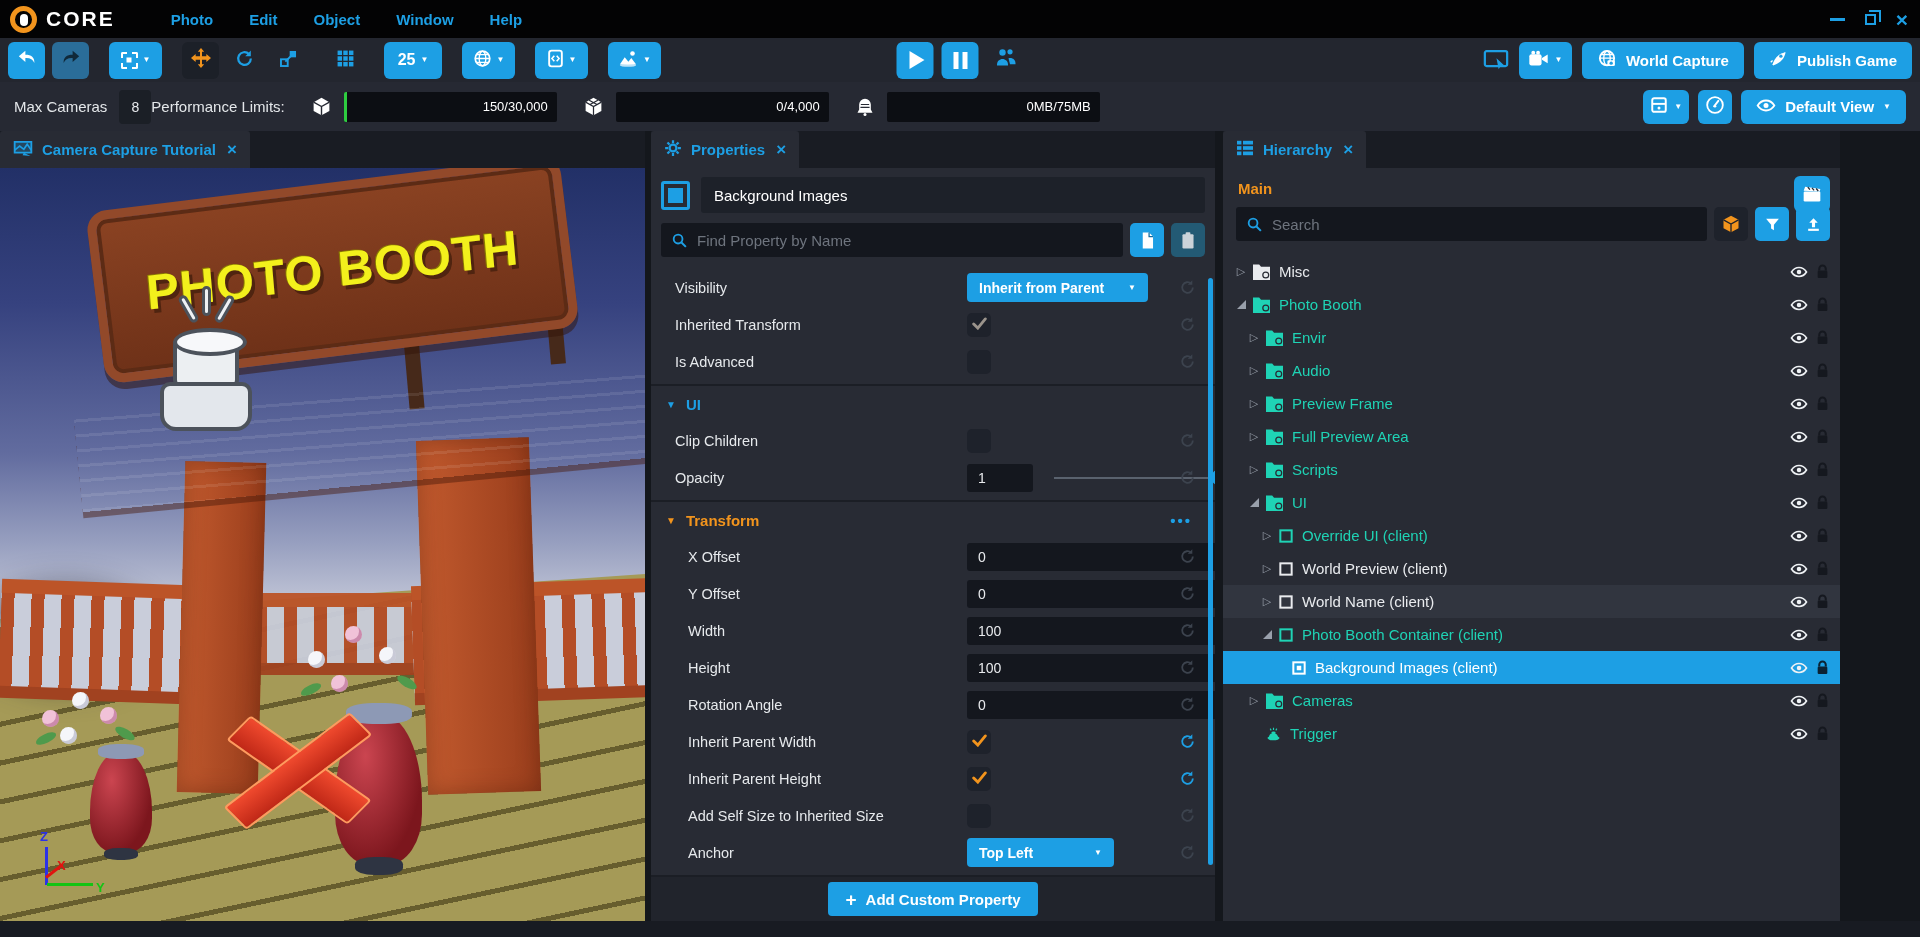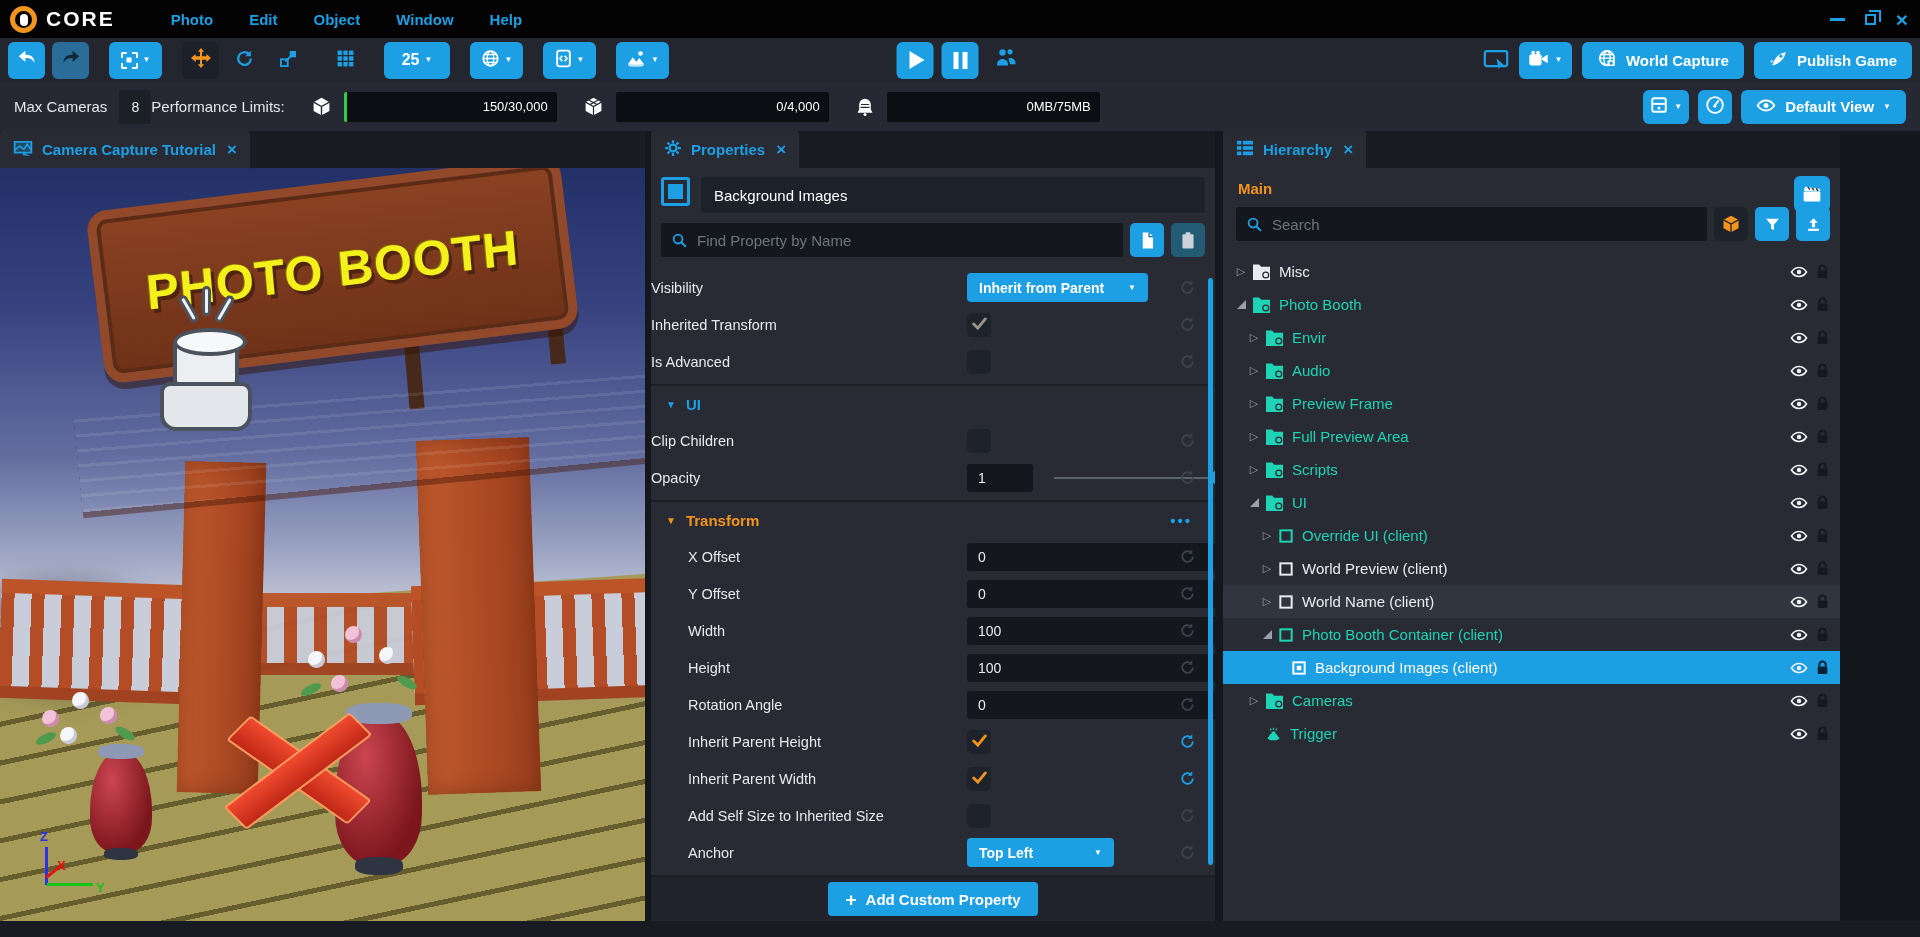--- a/index.html
+++ b/index.html
@@ -115,35 +115,35 @@
 .gizmo{position:absolute;left:30px;bottom:22px;width:80px;height:66px;font-size:13px;font-weight:700}
 .gz-z{position:absolute;left:15px;bottom:14px;width:3px;height:38px;background:#2b31e8}
 .gz-y{position:absolute;left:17px;bottom:13px;width:46px;height:3px;background:#14c414}
 .gz-x{position:absolute;left:16px;bottom:20px;width:21px;height:3px;background:#e01410;transform-origin:left center;transform:rotate(-38deg)}
 .gz-lz{position:absolute;left:10px;top:-4px;color:#2b31e8}
 .gz-ly{position:absolute;left:66px;bottom:4px;color:#14c414}
 .gz-lx{position:absolute;left:27px;bottom:26px;color:#e01410}
 
 
 .props-head{padding:9px 10px 0 10px}
-.name-row{display:flex;gap:11px;}
+.name-row{display:flex;gap:11px;align-items:center}
 .obj-icon{width:29px;height:29px;border:3px solid var(--blue);border-radius:3px;display:flex;align-items:center;justify-content:center;flex:none}
 .obj-icon::after{content:'';width:15px;height:15px;background:var(--blue)}
 .name-input{flex:1;height:36px;background:#1d2129;border:none;border-radius:3px;color:#fff;font-size:15px;padding:0 13px;font-family:inherit;outline:none}
 .search-row{display:flex;gap:7px;margin-top:10px;align-items:center}
 .search-box{flex:1;height:34px;background:#14171e;border-radius:3px;display:flex;align-items:center;padding:0 10px;gap:9px}
 .search-box .mag{color:var(--blue);display:flex}
 .search-box input{flex:1;background:transparent;border:none;outline:none;color:#dfe3e8;font-size:15px;font-family:inherit}
 .search-box input::placeholder{color:#6e747e}
 .sq-btn{width:34px;height:34px;border-radius:5px;display:flex;align-items:center;justify-content:center;flex:none}
 .sq-btn.blue{background:var(--blue)}
 .sq-btn.paste{background:#235a74;color:#cbd3d9}
 .sq-btn.dark{background:#1e222b;color:var(--orange)}
 .props-rows{margin-top:12px}
-.prow{height:37px;display:flex;align-items:center;position:relative;}
+.prow{height:37px;display:flex;align-items:center;position:relative;padding-left:24px}
 .prow.indent{padding-left:37px}
 .plbl{font-size:14.5px;color:#e6e9ec}
 .ctl{position:absolute;left:316px;display:flex;align-items:flex-end}
 .reset{position:absolute;right:19px;color:#3c434e;display:flex}
 .reset.active{color:var(--blue)}
 .checkbox{width:24px;height:24px;background:#1e222b;border-radius:5px;display:flex;align-items:center;justify-content:center}
 .checkbox.on-orange{color:var(--orange)}
 .checkbox.on-grey{color:#9b948c}
 .txt-input{width:277px;height:28px;background:#14171e;border:none;border-radius:3px;color:#e9ebee;font-size:14px;padding:0 11px;font-family:inherit;outline:none}
 .txt-input.small{width:66px}
@@ -249,21 +249,21 @@
           <rect x="16.4" y="2" width="5.6" height="5.6"></rect>
           <rect x="2" y="9.2" width="5.6" height="5.6"></rect>
           <rect x="9.2" y="9.2" width="5.6" height="5.6"></rect>
           <rect x="16.4" y="9.2" width="5.6" height="5.6"></rect>
           <rect x="2" y="16.4" width="5.6" height="5.6"></rect>
           <rect x="9.2" y="16.4" width="5.6" height="5.6"></rect>
           <rect x="16.4" y="16.4" width="5.6" height="5.6"></rect>
         </svg></span>
     </div>
   <div class="tspace"></div>
-  <div class="tbtn blue dd" style="width:66px">
+  <div class="tbtn blue dd" style="width:58px">
       <span class="num">25</span>
       <span class="caret">▼</span>
     </div>
   <div class="tspace"></div>
   <div class="tbtn blue dd">
       <span><svg width="19" height="19" viewBox="0 0 24 24">
           <circle cx="12" cy="12" r="9.2" fill="none" stroke="currentColor" stroke-width="2.2"></circle>
           <ellipse cx="12" cy="12" rx="4.2" ry="9.2" fill="none" stroke="currentColor" stroke-width="1.7"></ellipse>
           <path d="M2.8 12h18.4M4 7.2h16M4 16.8h16" stroke="currentColor" stroke-width="1.7"></path>
         </svg></span>
@@ -653,37 +653,37 @@
               <input class="txt-input" value="0" style="">
             </div>
             <span class="reset">
               <svg width="17" height="17" viewBox="0 0 24 24">
                 <path d="M19.5 12a7.5 7.5 0 1 1-2.3-5.4" fill="none" stroke="currentColor" stroke-width="2.6"></path>
                 <path d="M18.8 1.8v6.4h-6.4z" fill="currentColor"></path>
               </svg>
             </span>
           </div>
           <div class="prow indent">
-            <span class="plbl">Inherit Parent Height</span>
+            <span class="plbl">Inherit Parent Width</span>
             <div class="ctl">
               <div class="checkbox on-orange">
                 <span><svg width="15" height="13" viewBox="0 0 18 15">
                     <path d="M2 8l5 5L16 2" fill="none" stroke="currentColor" stroke-width="3.4" stroke-linecap="round"></path>
                   </svg></span>
               </div>
             </div>
             <span class="reset active">
               <svg width="17" height="17" viewBox="0 0 24 24">
                 <path d="M19.5 12a7.5 7.5 0 1 1-2.3-5.4" fill="none" stroke="currentColor" stroke-width="2.6"></path>
                 <path d="M18.8 1.8v6.4h-6.4z" fill="currentColor"></path>
               </svg>
             </span>
           </div>
           <div class="prow indent">
-            <span class="plbl">Inherit Parent Width</span>
+            <span class="plbl">Inherit Parent Height</span>
             <div class="ctl">
               <div class="checkbox on-orange">
                 <span><svg width="15" height="13" viewBox="0 0 18 15">
                     <path d="M2 8l5 5L16 2" fill="none" stroke="currentColor" stroke-width="3.4" stroke-linecap="round"></path>
                   </svg></span>
               </div>
             </div>
             <span class="reset active">
               <svg width="17" height="17" viewBox="0 0 24 24">
                 <path d="M19.5 12a7.5 7.5 0 1 1-2.3-5.4" fill="none" stroke="currentColor" stroke-width="2.6"></path>

